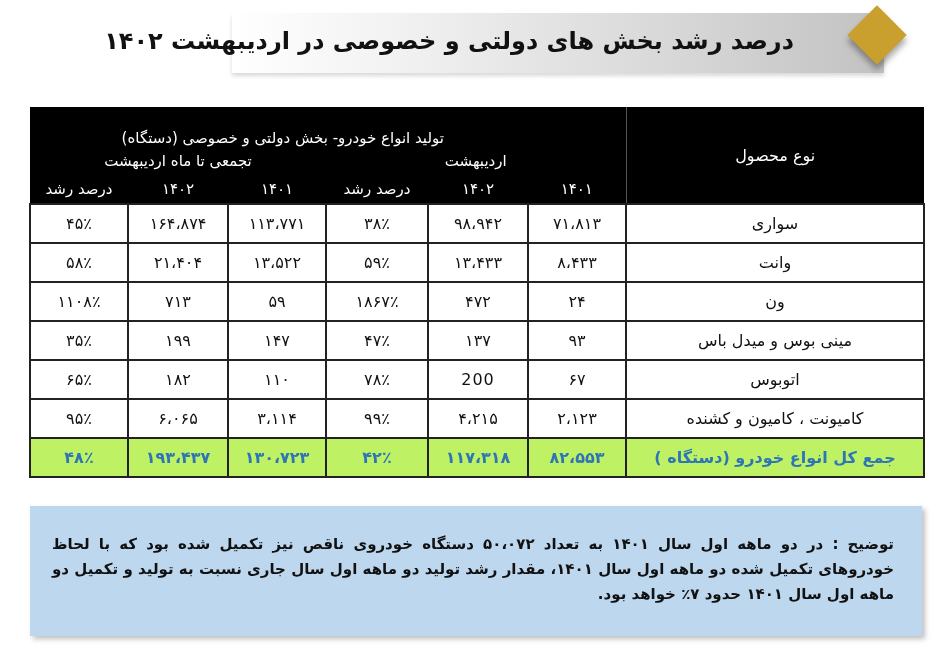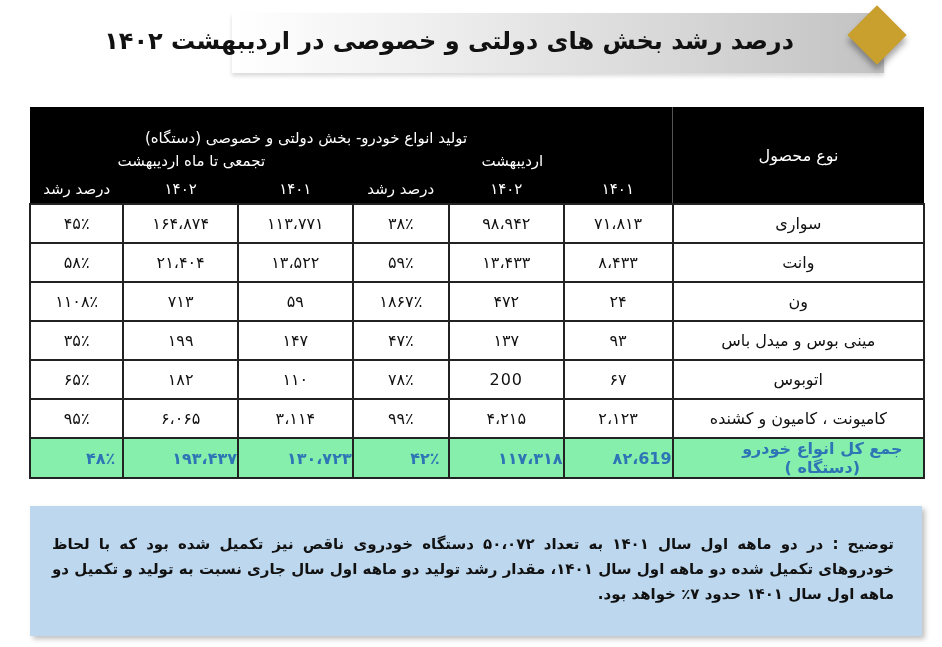--- a/index.html
+++ b/index.html
@@ -57,24 +57,23 @@
       border: 2px solid #222;
       background: #fff;
       color: #111;
       text-align: center;
       font-size: 16px;
       height: 39px;
       letter-spacing: 1px;
     }
     table.data td.product { font-size: 16px; letter-spacing: 0; }
     table.data tr.total td {
-      background: #86efac;
+      background: #bef264;
       color: #2e75b6;
       font-weight: bold;
-      padding-left: 48px;
     }
     .note-box {
       position: absolute;
       left: 30px; top: 506px;
       width: 892px; height: 130px;
       background: #bdd7ee;
       box-shadow: 3px 3px 5px rgba(0,0,0,0.25);
       direction: rtl;
       padding: 26px 28px 0 22px;
     }
@@ -163,21 +162,21 @@
       <td class="product">کامیونت ، کامیون و کشنده</td>
       <td>۲،۱۲۳</td>
       <td>۴،۲۱۵</td>
       <td>۹۹٪</td>
       <td>۳،۱۱۴</td>
       <td>۶،۰۶۵</td>
       <td>۹۵٪</td>
     </tr>
     <tr class="total">
       <td class="product">جمع کل انواع خودرو (دستگاه )</td>
-      <td>۸۲،619</td>
+      <td>۸۲،۵۵۳</td>
       <td>۱۱۷،۳۱۸</td>
       <td>۴۲٪</td>
       <td>۱۳۰،۷۲۳</td>
       <td>۱۹۳،۴۳۷</td>
       <td>۴۸٪</td>
     </tr>
   </tbody>
 </table>
 
 <div class="note-box">

